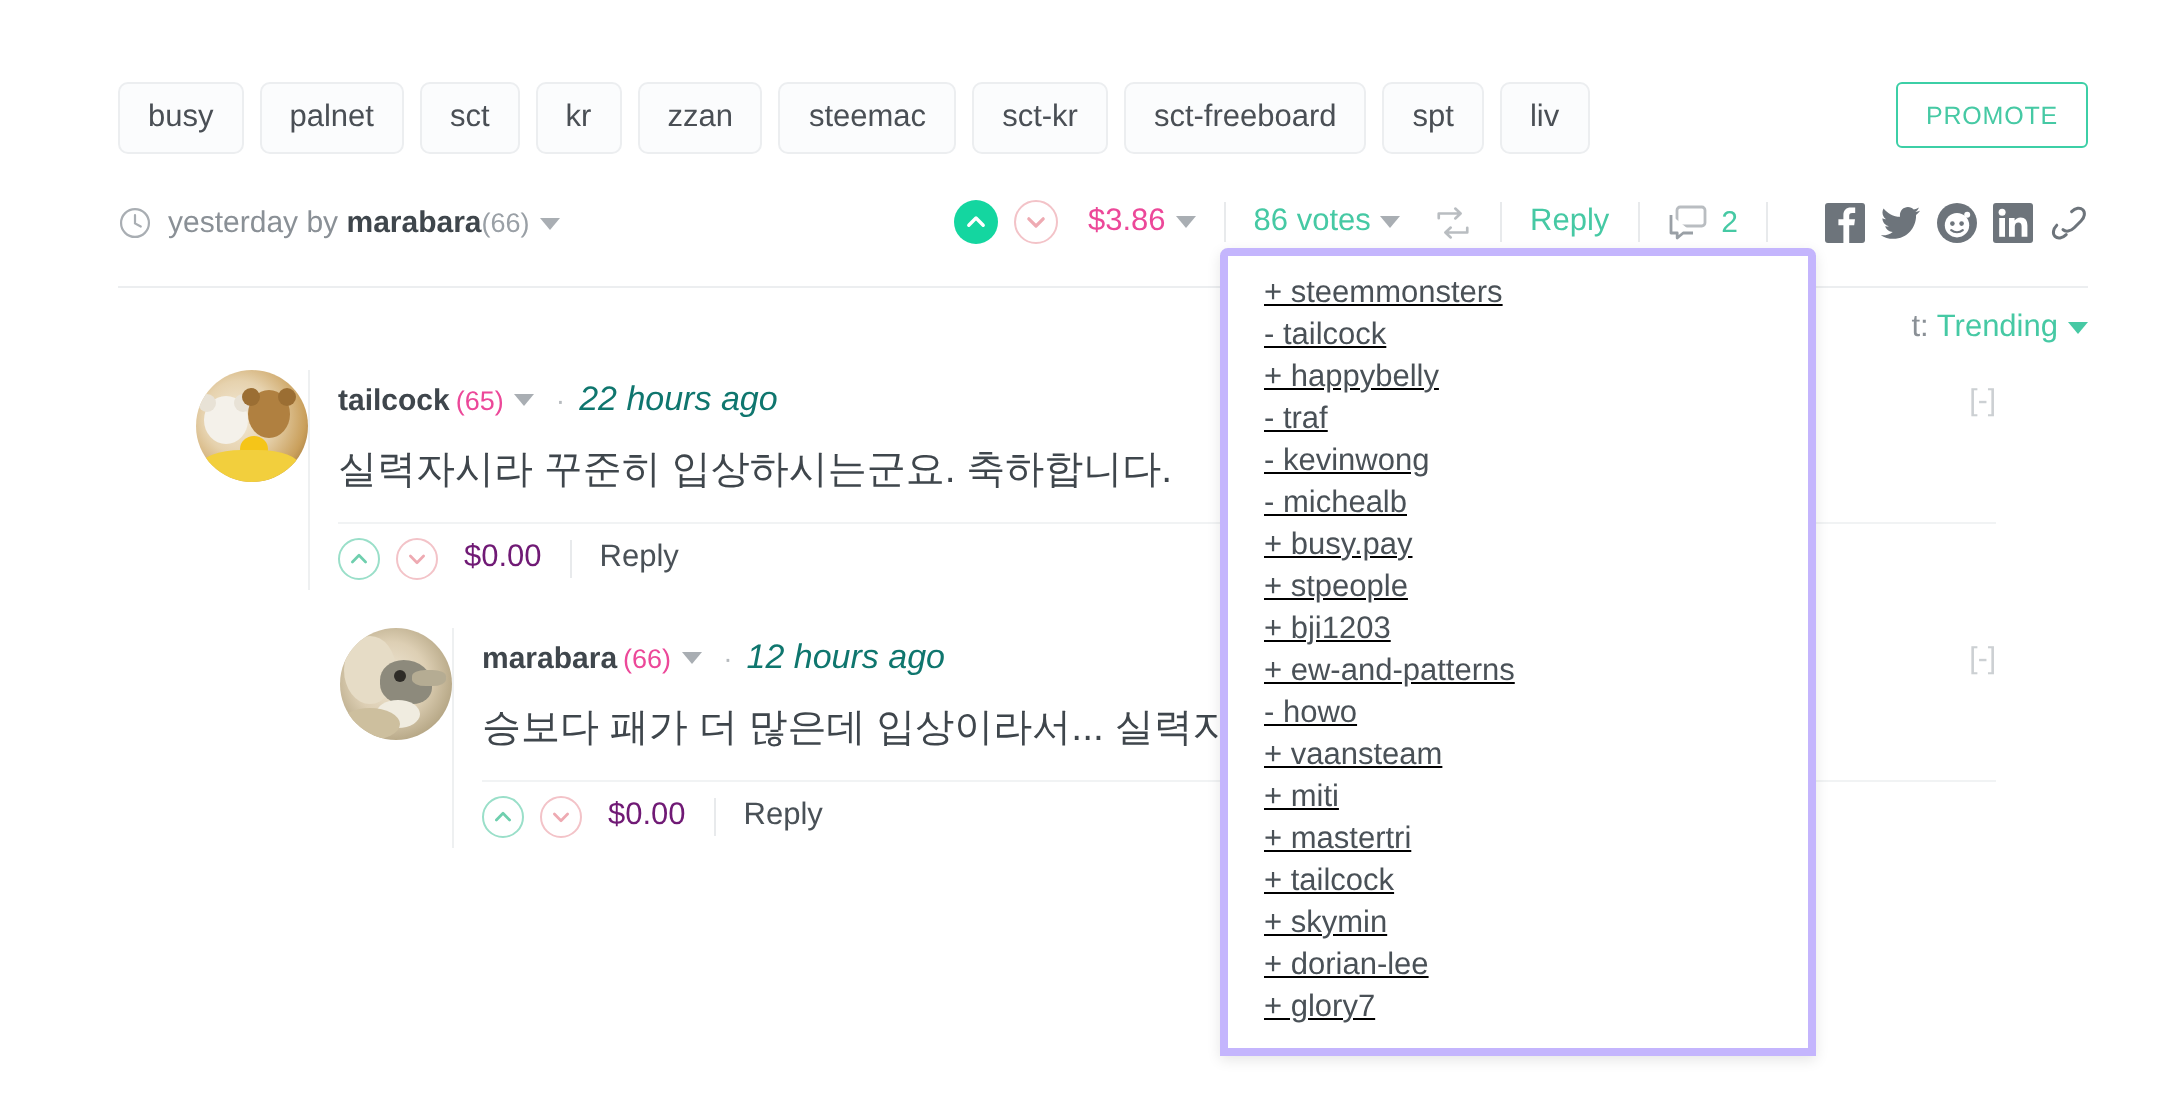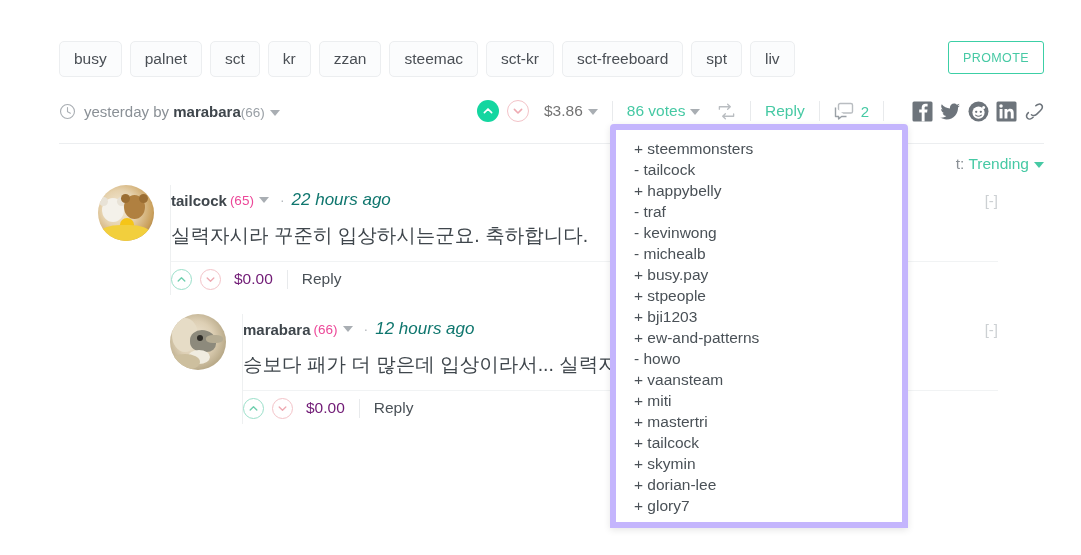--- a/index.html
+++ b/index.html
@@ -54,21 +54,21 @@
   .caret.teal { border-top-color: #46c9a4; }
 
   .vote-group { position: absolute; left: 418px; top: 0; display: flex; align-items: center; height: 34px; }
   .vote-circle {
     width: 22px; height: 22px; border-radius: 50%;
     display: inline-flex; align-items: center; justify-content: center;
     cursor: pointer; flex: 0 0 auto;
   }
   .vote-up { background: #14d6a0; }
   .vote-down { background: #fff; border: 1px solid #f3c3c8; margin-left: 8px; }
-  .payout { margin-left: 15px; font-size: 15.5px; color: #737373; white-space: nowrap; cursor: pointer; }
+  .payout { margin-left: 15px; font-size: 15.5px; color: #ec4899; white-space: nowrap; cursor: pointer; }
   .sep-v { width: 1px; height: 20px; background: #e8eaec; margin: 0 14px; }
   .votes-link { font-size: 15.5px; color: #46c9a4; white-space: nowrap; cursor: pointer; }
 
   .actions-right { position: absolute; right: 0; top: 0; display: flex; align-items: center; height: 34px; }
   .resteem-icon { width: 19px; height: 19px; display: block; cursor: pointer; }
   .reply-link { font-size: 15.5px; color: #46c9a4; cursor: pointer; white-space: nowrap; }
   .comment-count { display: flex; align-items: center; cursor: pointer; }
   .comment-count .num { font-size: 15px; color: #46c9a4; margin-left: 7px; }
   .social { display: flex; align-items: center; gap: 7px; margin-left: 14px; }
   .social svg { display: block; cursor: pointer; }
@@ -89,21 +89,21 @@
 
   .avatar {
     width: 56px; height: 56px; border-radius: 50%;
     flex: 0 0 auto; overflow: hidden; position: relative;
     background: #d8cfc2;
   }
   .avatar.a1 { background: radial-gradient(circle at 38% 42%, #f3ead9 0%, #e6d2ae 38%, #caa05c 70%, #7d5426 100%); }
   .avatar.a2 { background: radial-gradient(circle at 45% 45%, #efe6d4 0%, #ddcfb4 42%, #b8a988 72%, #8a7c5d 100%); }
   .avatar .blob { position: absolute; border-radius: 50%; }
 
-  .c-body { flex: 1 1 auto; margin-left: 16px; border-left: 1px solid #eef0f1; min-width: 0; }
+  .c-body { flex: 1 1 auto; margin-left: 0; border-left: 1px solid #eef0f1; padding-left: 14px; min-width: 0; }
   .c-head { display: flex; align-items: center; height: 30px; }
   .c-author { font-size: 15px; color: #3f464c; font-weight: 700; }
   .c-rep { font-size: 13.5px; color: #ec4899; margin-left: 3px; }
   .c-dot { color: #b6babe; margin: 0 7px 0 11px; font-size: 14px; }
   .c-time { font-size: 17px; color: #0f766e; font-style: italic; }
   .collapse { margin-left: auto; color: #ccd0d3; font-size: 15px; cursor: pointer; }
   .c-text {
     font-size: 19.5px; color: #3f464c; line-height: 1.52;
     padding: 6px 0 10px 0; word-break: break-word;
   }
@@ -112,26 +112,27 @@
   .c-vote-down { width: 21px; height: 21px; border-radius: 50%; border: 1px solid #f3c3c8; background: #fff; display: inline-flex; align-items: center; justify-content: center; margin-left: 8px; cursor: pointer; }
   .c-payout { font-size: 15.5px; color: #701a75; margin-left: 13px; }
   .c-sep { width: 1px; height: 19px; background: #e8eaec; margin: 0 14px; }
   .c-reply { font-size: 15.5px; color: #4a5157; cursor: pointer; }
 
   
   .voters {
     position: absolute; left: 610px; top: 124px;
     width: 298px; height: 404px;
     background: #fff;
-    border: 6px solid #c4b5fd;
+    border: 4px solid #c4b5fd;
     border-radius: 4px 4px 0 0;
     box-shadow: 0 2px 7px rgba(0,0,0,.10);
     padding: 8px 0 0 18px;
     overflow: hidden;
     z-index: 50;
+    text-decoration: underline;
   }
   .voter { font-size: 15.5px; color: #4a5157; line-height: 21px; white-space: nowrap; cursor: pointer; }
 </style>
 </head>
 <body>
 
 <div class="page">
 
   <div class="tag-row">
     <span class="tag">busy</span>

